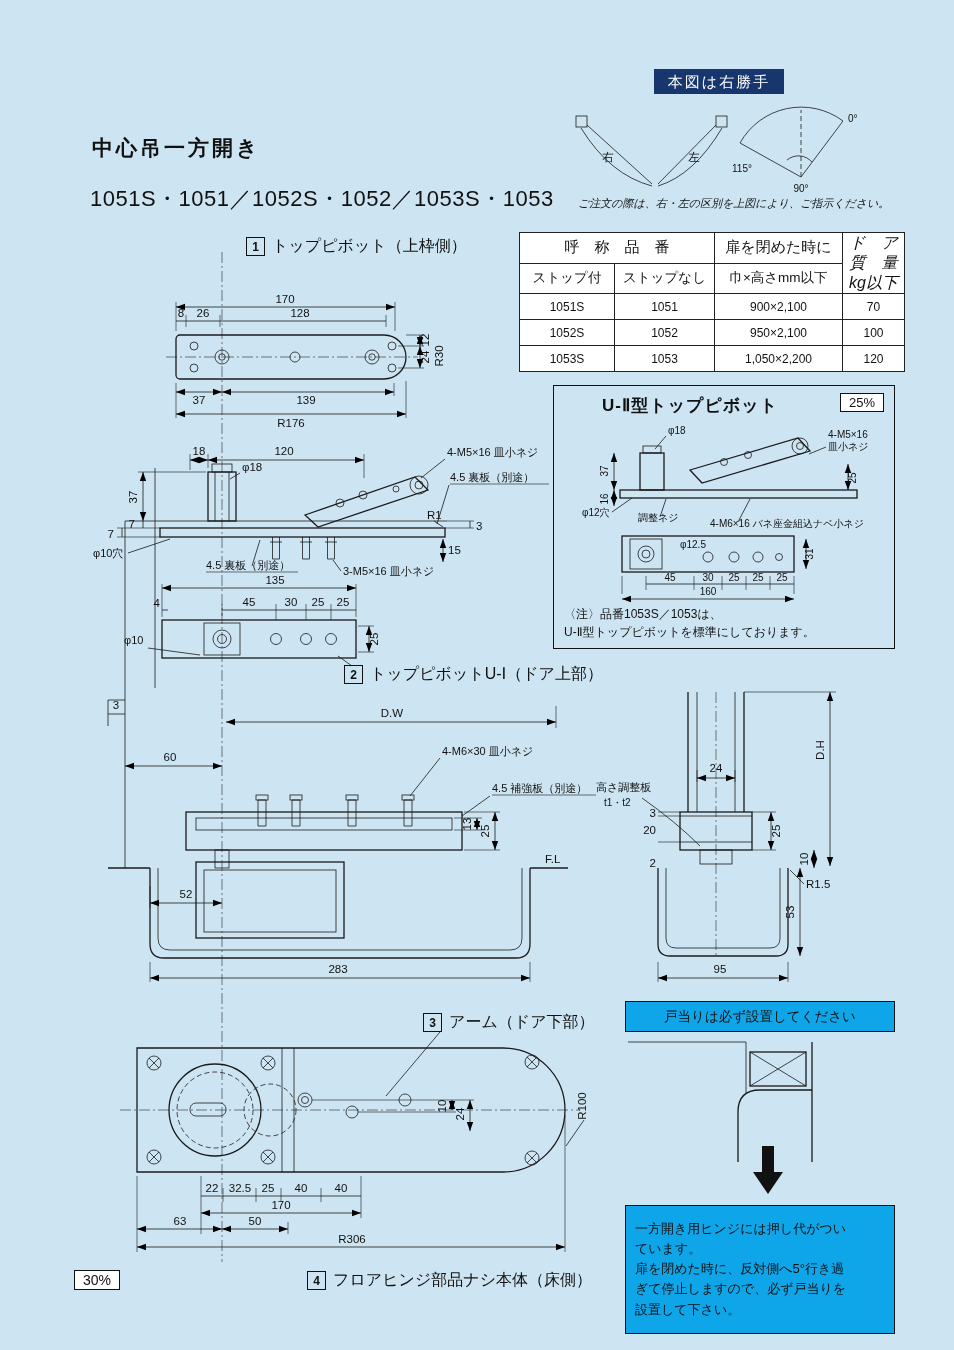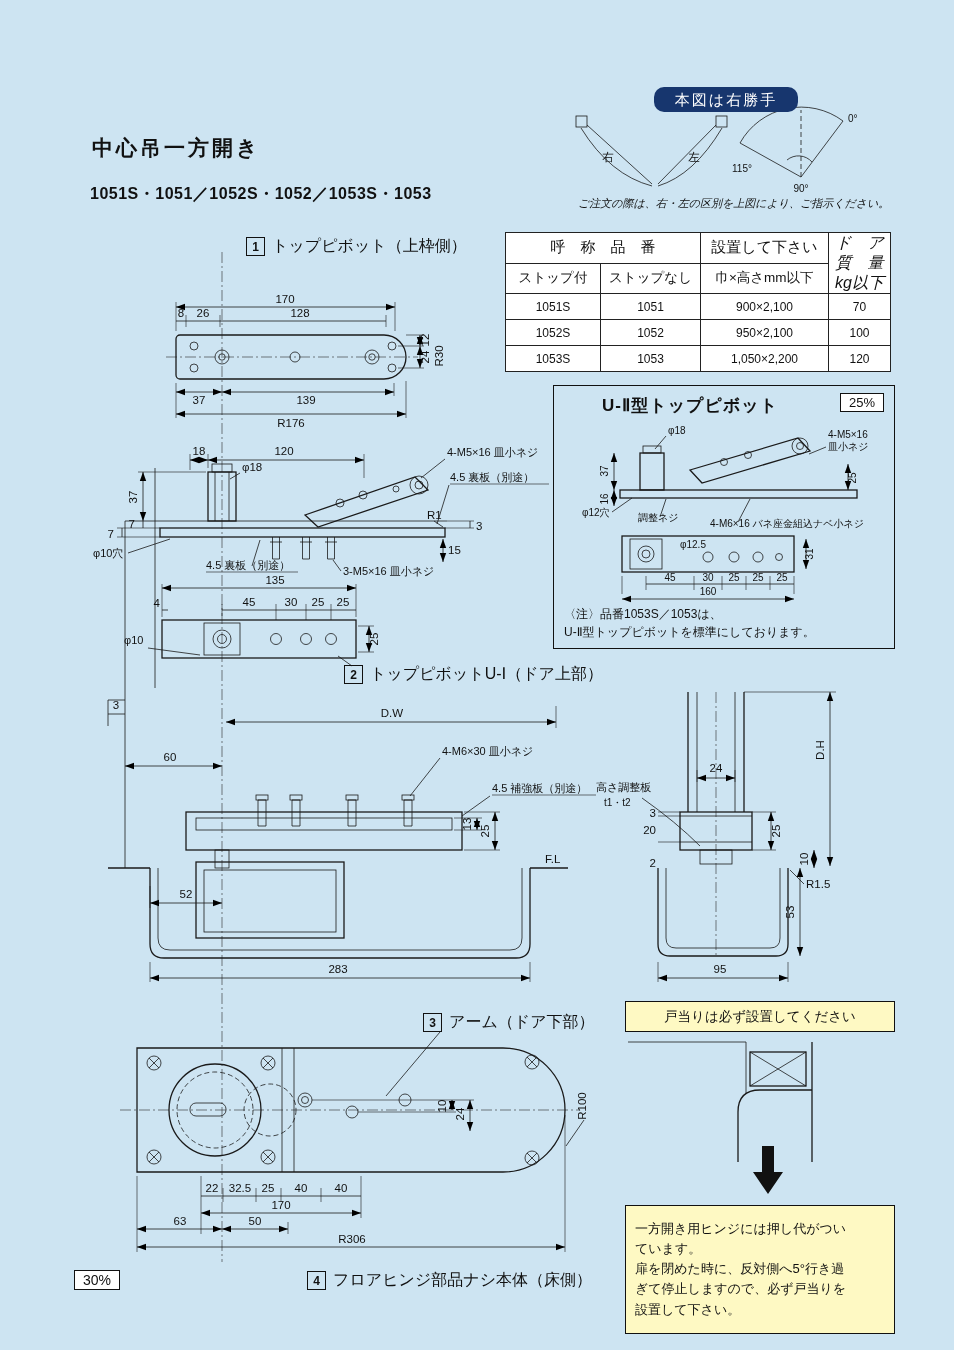--- a/index.html
+++ b/index.html
@@ -1,33 +1,33 @@
 <!DOCTYPE html>
 <html><head>
 <meta charset="utf-8">
 <style>
   html,body{margin:0;padding:0;}
   .page{position:relative;width:954px;height:1350px;background:#cde4f2;font-family:"Liberation Sans",sans-serif;overflow:hidden;color:#111;}
   .abs{position:absolute;}
   .badge{background:#17366e;color:#fff;font-size:15px;text-align:center;line-height:25px;letter-spacing:2px;}
   .title{font-size:21px;font-weight:bold;letter-spacing:3px;}
-  .models{font-size:16px;font-weight:bold;letter-spacing:0.5px;}
+  .models{font-size:22px;font-weight:normal;letter-spacing:0.5px;}
   .caption{font-size:11px;font-style:italic;}
-  table.spec{border-collapse:collapse;background:#fff;}
+  table.spec{border-collapse:collapse;background:#fff;margin-left:14px;}
   table.spec td{border:1.3px solid #222;text-align:center;vertical-align:middle;background:#fff;padding:0;}
   .h1{font-size:15px;height:26px;}
   .h2{font-size:13.5px;height:26px;}
   .dr{font-size:12px;height:25px;}
   .massc{font-size:16px;line-height:1.25;font-style:italic;}
   .secl{display:flex;align-items:center;gap:7px;font-size:16px;}
   .numbox{width:17px;height:17px;border:1.5px solid #111;display:flex;align-items:center;justify-content:center;font-size:12px;font-weight:bold;flex:0 0 auto;}
   .u2box{border:1.5px solid #111;}
   .u2title{position:absolute;left:48px;top:8px;font-size:17px;font-weight:bold;letter-spacing:1px;}
   .pctbox{border:1.2px solid #111;background:#fff;font-size:13px;padding:1px 8px;}
-  .whitebox{border:1.5px solid #111;background:#fef9c3;}
+  .whitebox{border:1.5px solid #111;background:#0ea5e9;}
   .stoptext{display:flex;align-items:center;justify-content:center;font-size:13.5px;height:100%;}
   .warn{font-size:13px;line-height:1.55;white-space:pre-line;padding:13px 9px;}
   .note{position:absolute;left:10px;bottom:7px;font-size:12px;line-height:1.5;white-space:pre-line;}
   svg text{font-family:"Liberation Sans",sans-serif;fill:#111;}
   .dt{font-size:11.5px;}
   .nt{font-size:11px;}
   .sm{font-size:10px;}
   .mid{text-anchor:middle;}
   .end{text-anchor:end;}
   .ol{fill:none;stroke:#1a1a1a;stroke-width:1.3;}
@@ -426,37 +426,37 @@
       <line class="dim" x1="137" y1="1229" x2="222" y2="1229"></line>
       <line class="dim" x1="222" y1="1229" x2="288" y2="1229"></line>
       <text class="dt mid" x="180" y="1225">63</text>
       <text class="dt mid" x="255" y="1225">50</text>
       <line class="dim" x1="137" y1="1247" x2="565" y2="1247"></line>
       <text class="dt mid" x="352" y="1243">R306</text>
       <line class="tl" x1="440" y1="1032" x2="386" y2="1096"></line>
     </g>
   </svg>
 
-  <div class="abs badge" style="left:654px;top:87px;width:144px;height:25px;border-radius:10px;">本図は右勝手</div>
+  <div class="abs badge" style="left:654px;top:69px;width:130px;height:25px;">本図は右勝手</div>
   <div class="abs title" style="left:92px;top:134px;">中心吊一方開き</div>
   <div class="abs models" style="left:90px;top:184px;">1051S・1051／1052S・1052／1053S・1053</div>
   <div class="abs caption" style="left:578px;top:196px;">ご注文の際は、右・左の区別を上図により、ご指示ください。</div>
 
   <div class="abs" style="left:505px;top:232px;">
     <table class="spec">
       <colgroup>
           <col style="width:95px">
           <col style="width:100px">
           <col style="width:128px">
           <col style="width:62px">
         </colgroup>
       <tbody>
           <tr>
         <td colspan="2" class="h1">呼　称　品　番</td>
-        <td class="h1">設置して下さい</td>
+        <td class="h1">扉を閉めた時に</td>
         <td rowspan="2" class="massc">
           <div>ド　ア</div>
           <div>質　量</div>
           <div>kg以下</div>
         </td>
       </tr>
       <tr>
         <td class="h2">ストップ付</td>
         <td class="h2">ストップなし</td>
         <td class="h2">巾×高さmm以下</td>

